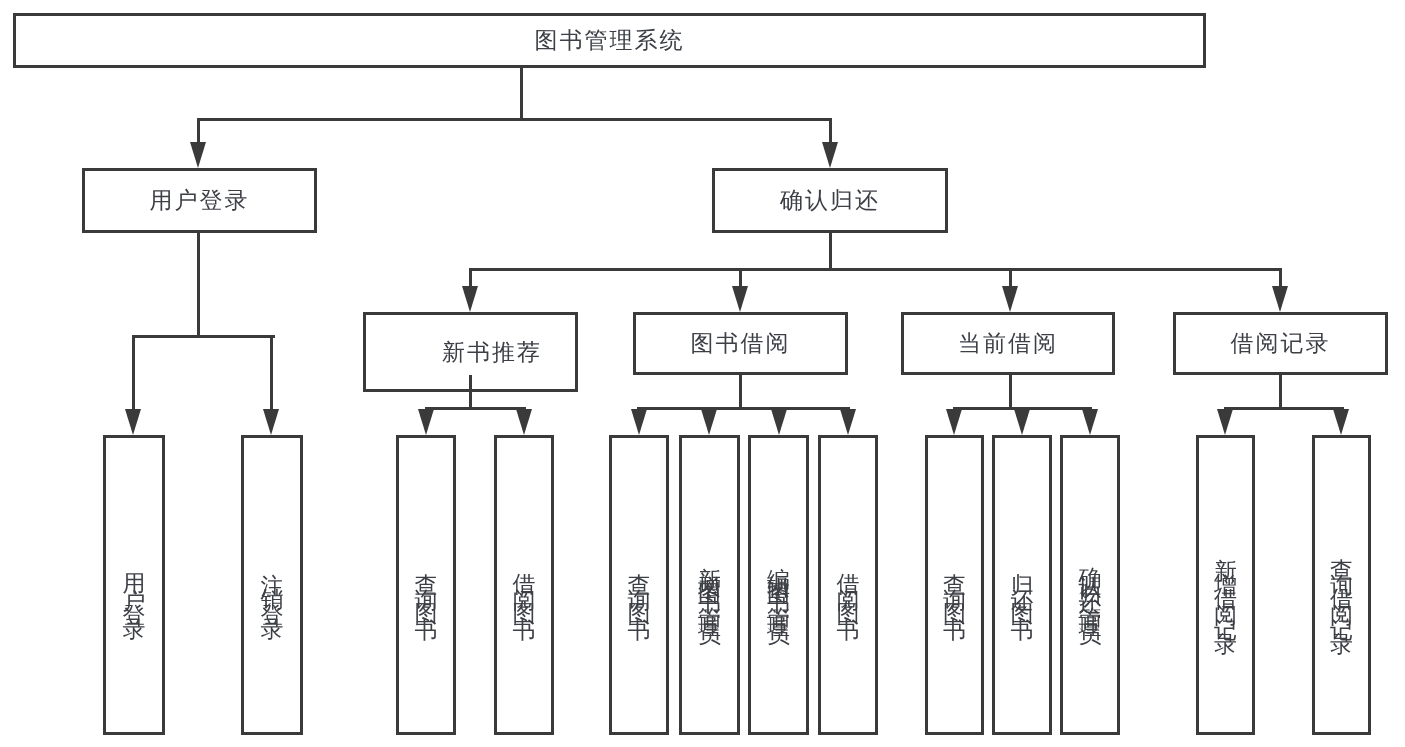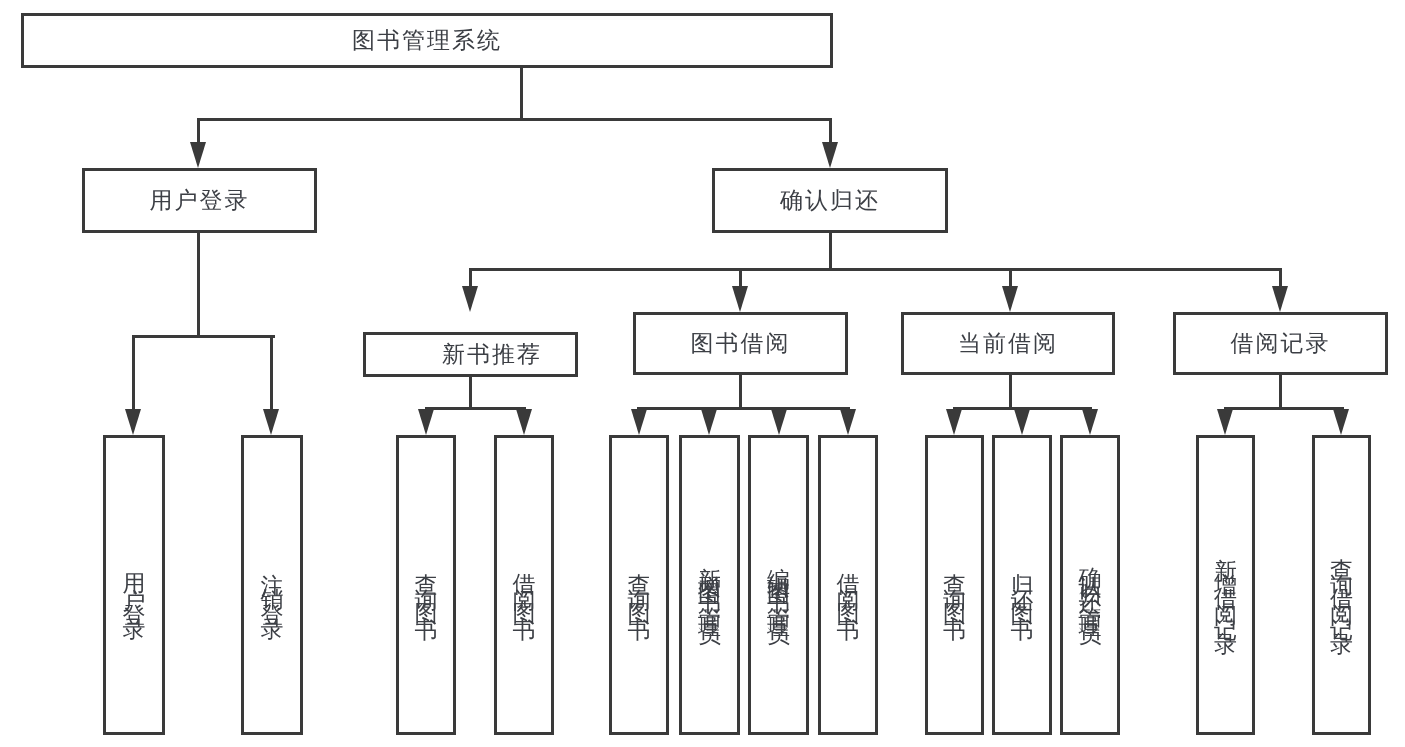--- a/index.html
+++ b/index.html
@@ -53,21 +53,21 @@
     color:var(--wm,#b6b6ba);
     text-shadow:2px 2px 0 var(--wmsh,#eaacb4);
     white-space:nowrap;
   }
 </style>
 </head>
 <body>
 
 <div class="canvas" style="--line: #3a3a3a; --text: #3c3f45; --wm: #b6b6ba; --wmsh: #eaacb4;">
 
-  <div class="box" style="left:21px;top:13px;width:812px;height:55px;">图书管理系统</div>
+  <div class="box" style="left:13px;top:13px;width:1193px;height:55px;">图书管理系统</div>
 
   <div class="v" style="left:520px;top:66px;height:54px;"></div>
   <div class="h" style="left:197px;top:118px;width:635px;"></div>
   <div class="v" style="left:197px;top:118px;height:28px;"></div>
   <div class="ah" style="left:190px;top:142px;"></div>
   <div class="v" style="left:829px;top:118px;height:28px;"></div>
   <div class="ah" style="left:822px;top:142px;"></div>
 
   <div class="box" style="left:82px;top:168px;width:235px;height:65px;">用户登录</div>
   <div class="box" style="left:712px;top:168px;width:236px;height:65px;">确认归还</div>
@@ -83,21 +83,21 @@
   <div class="h" style="left:469px;top:268px;width:813px;"></div>
   <div class="v" style="left:469px;top:268px;height:22px;"></div>
   <div class="ah" style="left:462px;top:286px;"></div>
   <div class="v" style="left:739px;top:268px;height:22px;"></div>
   <div class="ah" style="left:732px;top:286px;"></div>
   <div class="v" style="left:1009px;top:268px;height:22px;"></div>
   <div class="ah" style="left:1002px;top:286px;"></div>
   <div class="v" style="left:1279px;top:268px;height:22px;"></div>
   <div class="ah" style="left:1272px;top:286px;"></div>
 
-  <div class="box" style="left:363px;top:332px;width:215px;height:45px;padding-left:43px;">新书推荐</div>
+  <div class="box" style="left:363px;top:312px;width:215px;height:80px;padding-left:43px;">新书推荐</div>
   <div class="box" style="left:633px;top:312px;width:215px;height:63px;">图书借阅</div>
   <div class="box" style="left:901px;top:312px;width:214px;height:63px;">当前借阅</div>
   <div class="box" style="left:1173px;top:312px;width:215px;height:63px;text-align:center;">借阅记录</div>
 
   <div class="v" style="left:469px;top:375px;height:34px;"></div>
   <div class="h" style="left:425px;top:407px;width:101px;"></div>
   <div class="ah" style="left:418px;top:409px;"></div>
   <div class="ah" style="left:516px;top:409px;"></div>
 
   <div class="v" style="left:739px;top:375px;height:34px;"></div>

